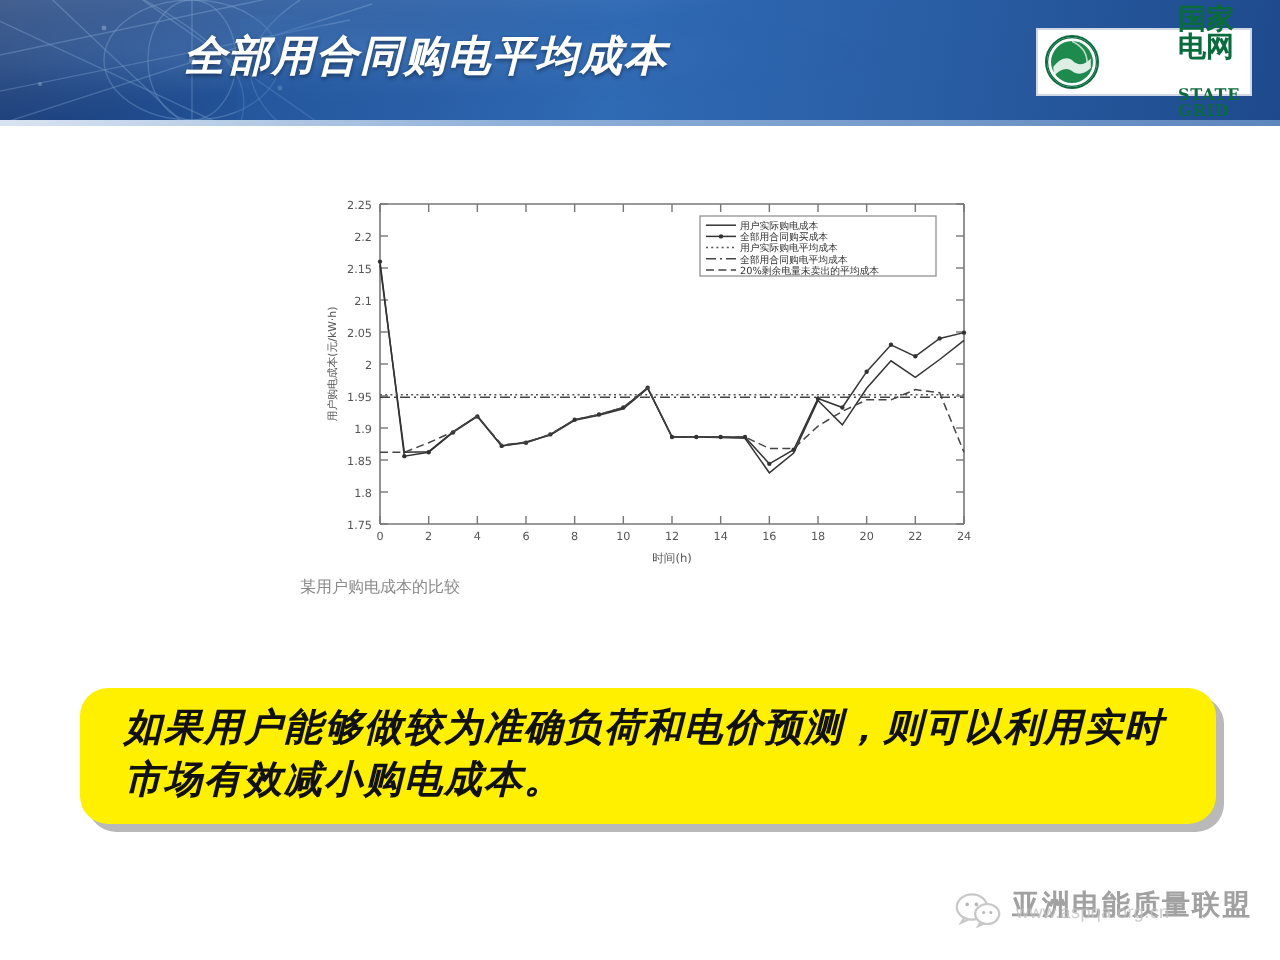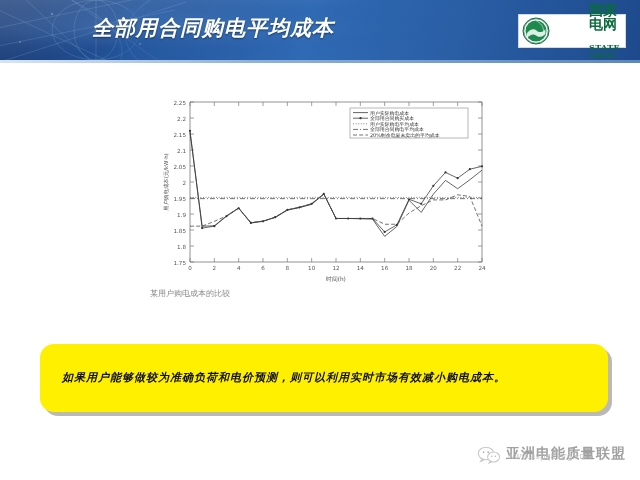--- a/index.html
+++ b/index.html
@@ -59,21 +59,21 @@
     position:absolute;left:44px;top:348px;width:568px;height:68px;
     background:#b9b9b9;border-radius:14px;
   }
   .callout{
     position:absolute;left:40px;top:344px;width:568px;height:68px;
     background:#FFF000;border-radius:14px;
     display:flex;align-items:center;justify-content:flex-start;
     box-sizing:border-box;padding:4px 22px;
   }
   .callout-text{
-    color:#111111;font-size:11px;line-height:1.35;font-weight:bold;font-style:italic;
+    color:#111111;font-size:19px;line-height:1.35;font-weight:bold;font-style:italic;
     font-family:"DejaVu Serif","Liberation Serif",serif;
     letter-spacing:1px;
   }
   
   .watermark{
     position:absolute;right:14px;bottom:12px;height:26px;
     display:flex;align-items:center;opacity:.72;
   }
   .wm-icon{width:24px;height:18px;flex:0 0 24px;margin-right:5px;}
   .wm-textbox{position:relative;height:22px;}

